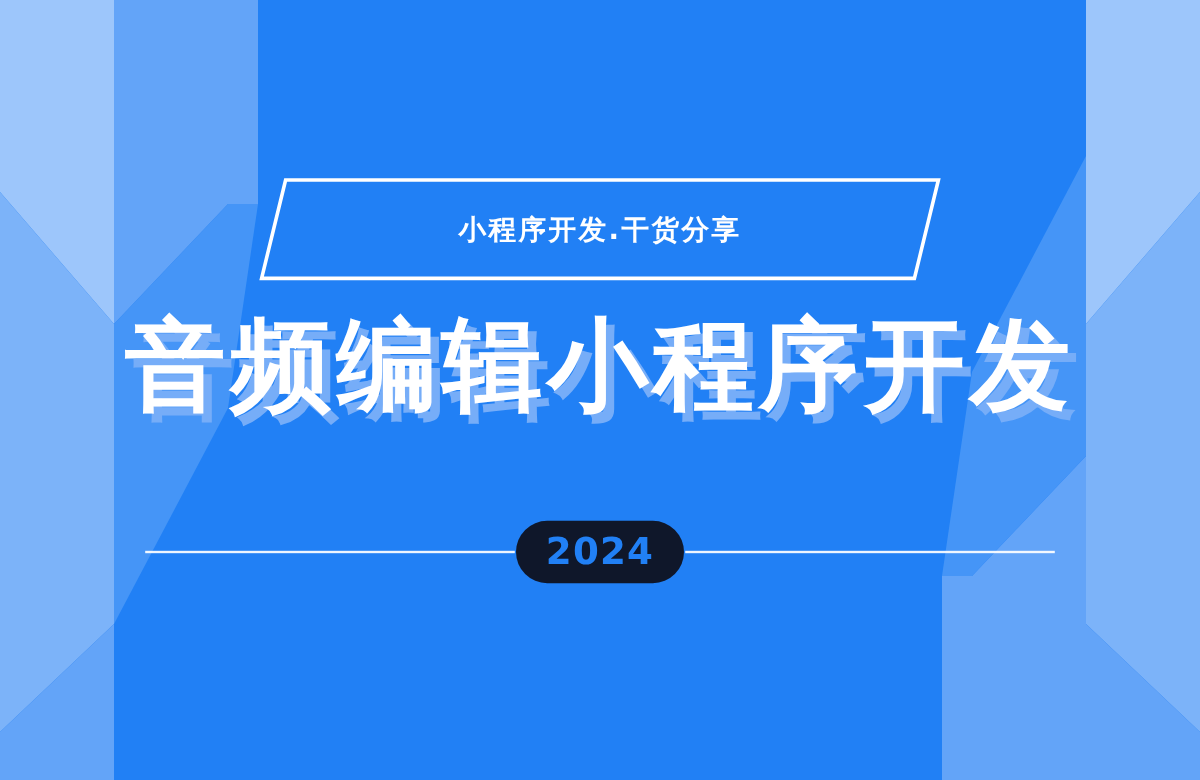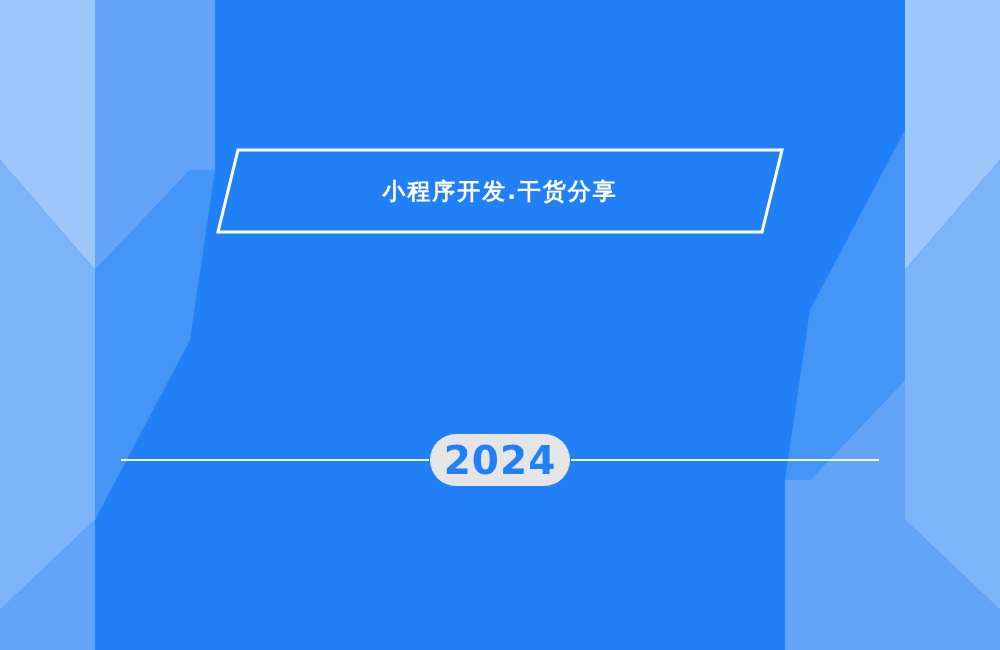--- a/index.html
+++ b/index.html
@@ -91,26 +91,26 @@
     background: #ffffff;
     opacity: 0.92;
   }
   .rule-left  { width: 308px; margin-right: 1px; }
   .rule-right { width: 308px; margin-left: 1px; }
 
   .year-pill {
     width: 140px;
     height: 52px;
     border-radius: 26px;
-    background: #e5e5e5;
+    background: #0f172a;
     display: flex;
     align-items: center;
     justify-content: center;
     color: #2180F5;
-    font-size: 39px;
+    font-size: 31px;
     font-weight: bold;
     letter-spacing: 1px;
     font-family: "DejaVu Sans", "Liberation Sans", sans-serif;
     flex: 0 0 auto;
   }
 </style>
 </head>
 <body>
 
 <div id="banner">
@@ -138,20 +138,21 @@
     <polygon points="810,480 785,480 810,310" fill="#4595F7"></polygon>
   </svg>
 
   <div class="subtitle-frame">
     <svg viewBox="0 0 580 90" preserveAspectRatio="none" aria-hidden="true">
       <polygon points="28,4 572,4 552,86 8,86" fill="none" stroke="#ffffff" stroke-width="3"></polygon>
     </svg>
     <div class="subtitle-text">小程序开发.干货分享</div>
   </div>
 
+  <div class="main-title">音频编辑小程序开发</div>
 
   <div class="year-row">
     <div class="rule rule-left"></div>
     <div class="year-pill">2024</div>
     <div class="rule rule-right"></div>
   </div>
 
 </div>
 
 </body></html>

